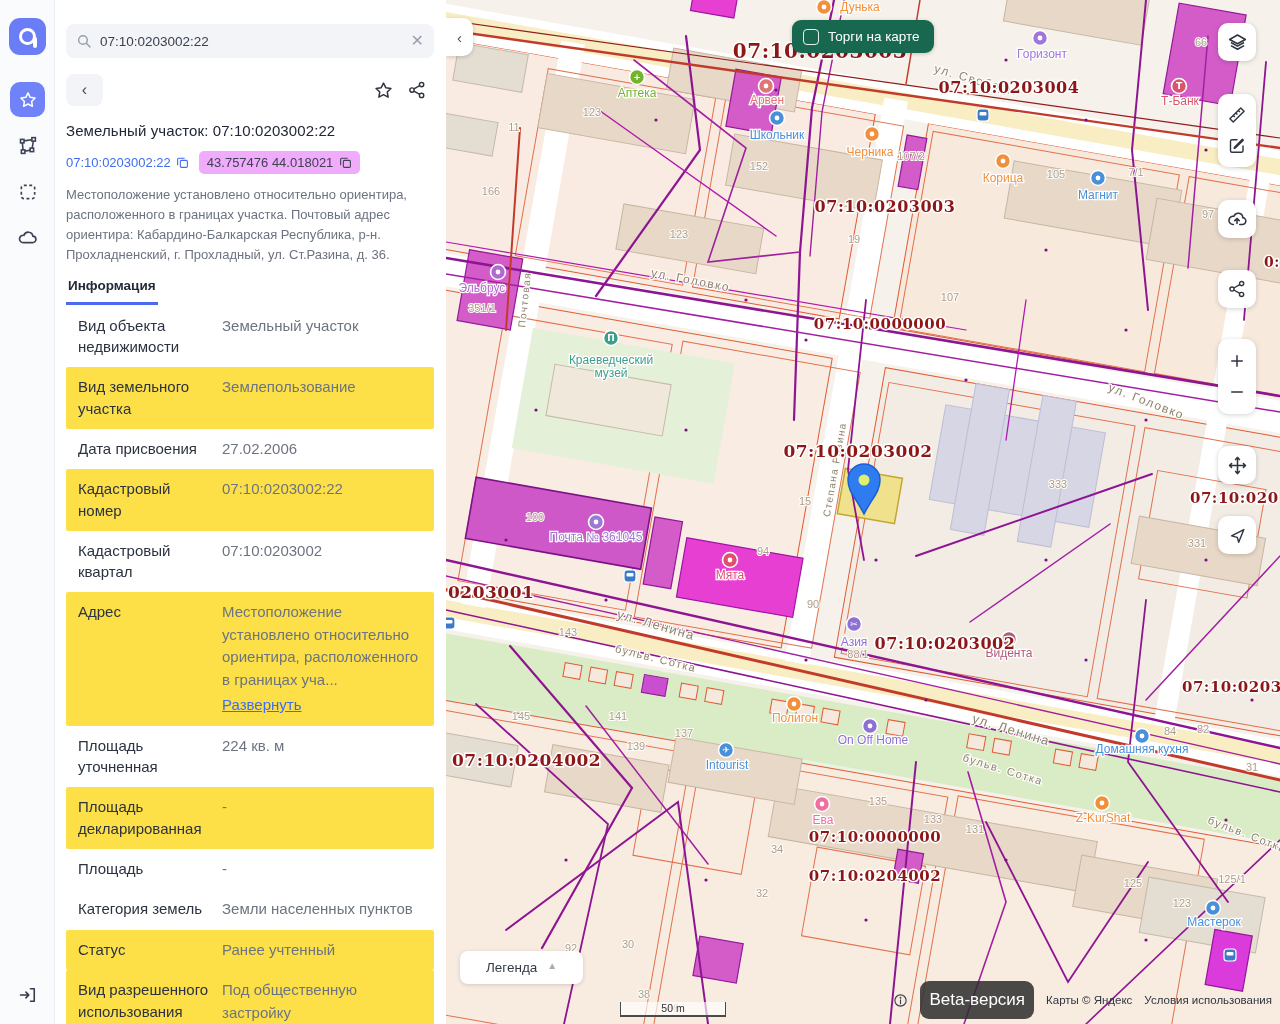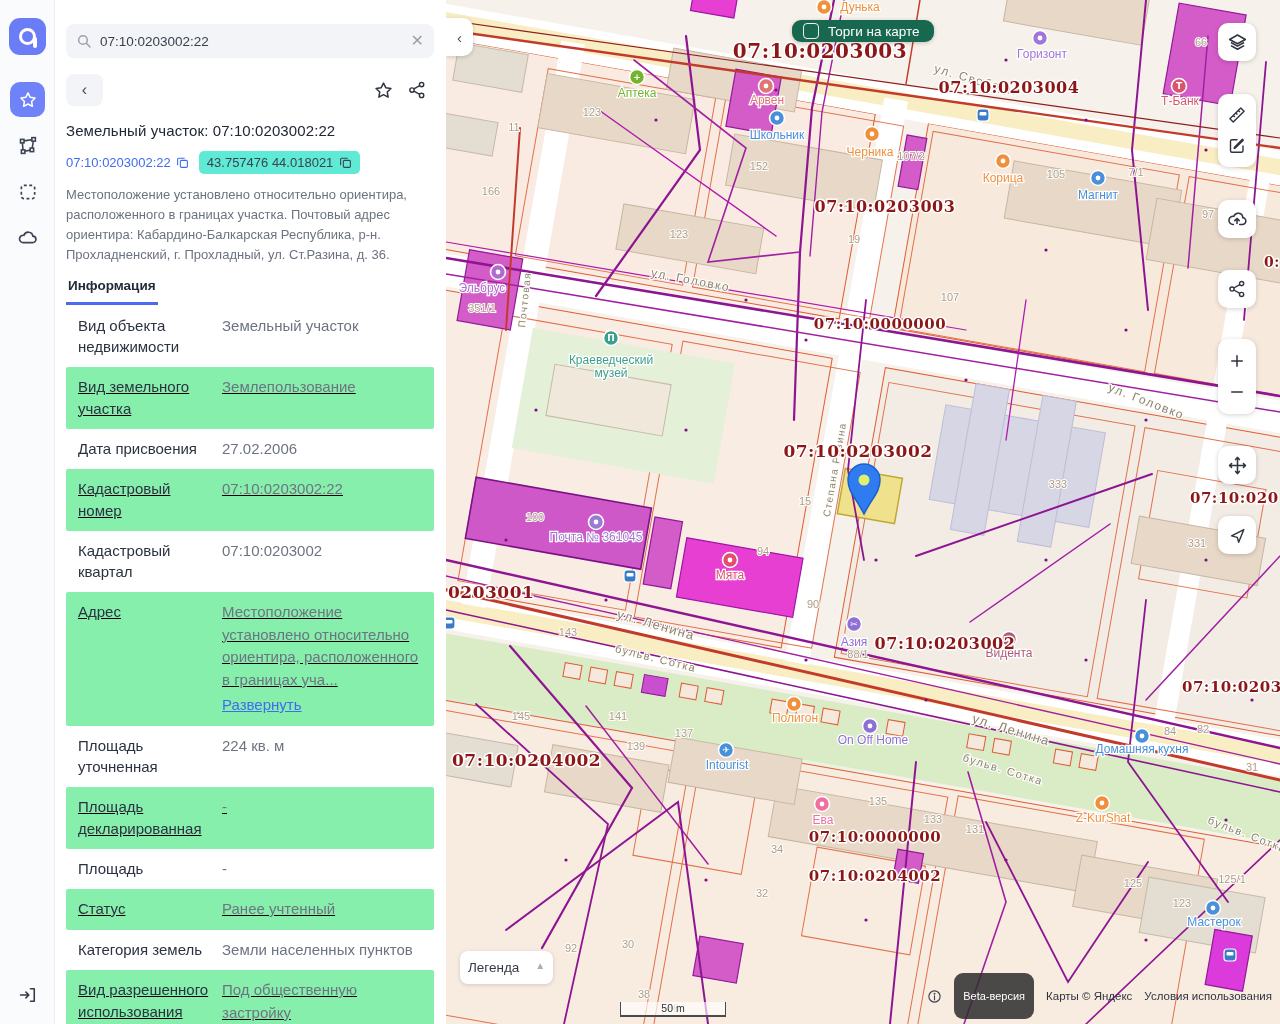--- a/index.html
+++ b/index.html
@@ -22,51 +22,51 @@
   .search { display:flex; align-items:center; gap:8px; height:34px; background:#f2f4f7; border-radius:8px; padding:0 10px; }
   .search input { border:none; outline:none; background:transparent; font:13.5px "Liberation Sans",sans-serif; color:#3a4050; flex:1; }
   .search .x { color:#9aa1ad; font-size:16px; cursor:pointer; line-height:1; }
   .hdr { display:flex; align-items:center; margin-top:16px; }
   .backbtn { width:37px; height:32px; background:#f2f4f7; border-radius:8px; border:none; color:#444b59; font-size:16px; display:flex; align-items:center; justify-content:center; cursor:pointer; }
   .hdr .spacer { flex:1; }
   .iconbtn { background:none; border:none; width:34px; height:30px; display:flex; align-items:center; justify-content:center; color:#2e3440; cursor:pointer; }
   .title { margin-top:16px; font-size:15px; font-weight:400; color:#20263398; color:#212737; letter-spacing:.1px; }
   .tags { display:flex; align-items:center; gap:10px; margin-top:12px; }
   .tag-link { display:flex; align-items:center; gap:5px; color:#3f6cf1; font-size:13px; cursor:pointer; }
-  .tag-gray { display:flex; align-items:center; gap:6px; background:#5eead4; border-radius:5px; padding:4px 8px; font-size:13px; color:#3d4references; color:#3d4350; }
+  .tag-gray { display:flex; align-items:center; gap:6px; background:#f0abfc; border-radius:5px; padding:4px 8px; font-size:13px; color:#3d4references; color:#3d4350; }
   .desc { margin-top:11px; font-size:13px; line-height:1.53; color:#6c7380; }
   .tab { margin-top:13px; display:inline-block; font-size:13.5px; font-weight:700; color:#242a38; padding:0 2px 9px 2px; border-bottom:3px solid #4d6af2; }
   .itable { margin-top:1px; }
   .irow { display:grid; grid-template-columns:132px 1fr; column-gap:12px; padding:9px 12px; font-size:15px; border-radius:2px; }
-  .irow.alt { background:#86efac;text-decoration:underline; }
+  .irow.alt { background:#fde047; }
   .ilabel { color:#2b3240; font-weight:500; line-height:1.45; }
   .ivalue { color:#6d7481; line-height:1.5; }
   .ivalue a { color:#3f6cf1; display:inline-block; margin-top:3px; }
 
   
   .map { flex:1; position:relative; background:#f6f1ea; overflow:hidden; }
   .map svg.base { position:absolute; inset:0; }
   text.cad { font-family:"DejaVu Serif", serif; font-weight:700; fill:#8d1717; paint-order:stroke; stroke:#ffffff; stroke-width:3px; letter-spacing:.5px; }
   text.street { font-family:"Liberation Sans",sans-serif; fill:#8b8376; paint-order:stroke; stroke:#fffdf8; stroke-width:2.5px; letter-spacing:1.5px; }
   text.house { font-family:"Liberation Sans",sans-serif; fill:#ab9d8f; paint-order:stroke; stroke:#fffdf8; stroke-width:2px; }
   text.poilbl { font-family:"Liberation Sans",sans-serif; font-size:12px; font-weight:500; paint-order:stroke; stroke:#ffffff; stroke-width:2.5px; }
   text.poiglyph { font-family:"DejaVu Sans",sans-serif; fill:#fff; stroke:none; }
 
   .collapse-tab { position:absolute; left:0; top:18px; width:27px; height:38px; background:#fff; border-radius:0 10px 10px 0; box-shadow:0 1px 4px rgba(0,0,0,.18); display:flex; align-items:center; justify-content:center; color:#4a5060; font-size:15px; cursor:pointer; }
-  .trades { position:absolute; left:346px; top:20px; height:22px; background:#186850; border-radius:9px; display:flex; align-items:center; gap:9px; padding:0 14px 0 11px; color:#fff; font-size:13.5px; cursor:pointer; box-shadow:0 1px 4px rgba(0,0,0,.2); }
+  .trades { position:absolute; left:346px; top:20px; height:33px; background:#186850; border-radius:9px; display:flex; align-items:center; gap:9px; padding:0 14px 0 11px; color:#fff; font-size:13.5px; cursor:pointer; box-shadow:0 1px 4px rgba(0,0,0,.2); }
   .trades .cb { width:16px; height:16px; border:1.6px solid rgba(255,255,255,.9); border-radius:4px; flex:none; }
 
   .mbtn { position:absolute; left:772px; width:38px; height:38px; background:#fff; border-radius:10px; box-shadow:0 1px 5px rgba(0,0,0,.18); display:flex; align-items:center; justify-content:center; color:#2e3440; cursor:pointer; }
   .mgroup { position:absolute; left:772px; width:38px; background:#fff; border-radius:10px; box-shadow:0 1px 5px rgba(0,0,0,.18); display:flex; flex-direction:column; align-items:center; justify-content:space-around; padding:6px 0; color:#2e3440; }
 
-  .legend { position:absolute; left:14px; bottom:40px; background:#fff; border-radius:8px; box-shadow:0 1px 4px rgba(0,0,0,.15); padding:9px 8px; display:flex; align-items:flex-start; gap:16px; font-size:13.5px; color:#333a46; cursor:pointer; }
+  .legend { position:absolute; left:14px; bottom:40px; background:#fff; border-radius:8px; box-shadow:0 1px 4px rgba(0,0,0,.15); padding:9px 26px; display:flex; align-items:flex-start; gap:10px; font-size:13.5px; color:#333a46; cursor:pointer; }
   .legend .chev { color:#a8aeb8; font-size:10px; }
   .scalebar { position:absolute; left:174px; bottom:7px; width:106px; height:15px; background:rgba(255,255,255,.65); border-left:1.5px solid #4a4a4a; border-right:1.5px solid #4a4a4a; border-bottom:2px solid #4a4a4a; font-size:10.5px; color:#333; text-align:center; line-height:13px; }
   .attrib { position:absolute; right:8px; bottom:5px; display:flex; align-items:center; gap:12px; font-size:11.5px; color:#2f3540; }
-  .attrib .beta { background:rgba(45,45,45,.85); color:#fff; border-radius:9px; padding:17px 9px; font-size:11px; }
+  .attrib .beta { background:rgba(45,45,45,.85); color:#fff; border-radius:9px; padding:9px 9px; font-size:17px; }
   .attrib .info { color:#3a404c; display:flex; }
 </style>
 </head>
 <body>
 
 <div id="app">
 
   <div class="rail">
     <div class="logo">
         <div class="ring"></div>
@@ -184,27 +184,27 @@
           <div class="ivalue">224 кв. м</div>
         </div>
         <div class="irow alt">
           <div class="ilabel">Площадь декларированная</div>
           <div class="ivalue">-</div>
         </div>
         <div class="irow">
           <div class="ilabel">Площадь</div>
           <div class="ivalue">-</div>
         </div>
+        <div class="irow">
+          <div class="ilabel">Категория земель</div>
+          <div class="ivalue">Земли населенных пунктов</div>
+        </div>
         <div class="irow alt">
           <div class="ilabel">Статус</div>
           <div class="ivalue">Ранее учтенный</div>
-        </div>
-        <div class="irow">
-          <div class="ilabel">Категория земель</div>
-          <div class="ivalue">Земли населенных пунктов</div>
         </div>
         <div class="irow alt">
           <div class="ilabel">Вид разрешенного использования</div>
           <div class="ivalue">Под общественную  застройку</div>
         </div>
       </div>
   </div>
 
   <div class="map">
     <svg class="base" width="834" height="1024" viewBox="0 0 834 1024">

